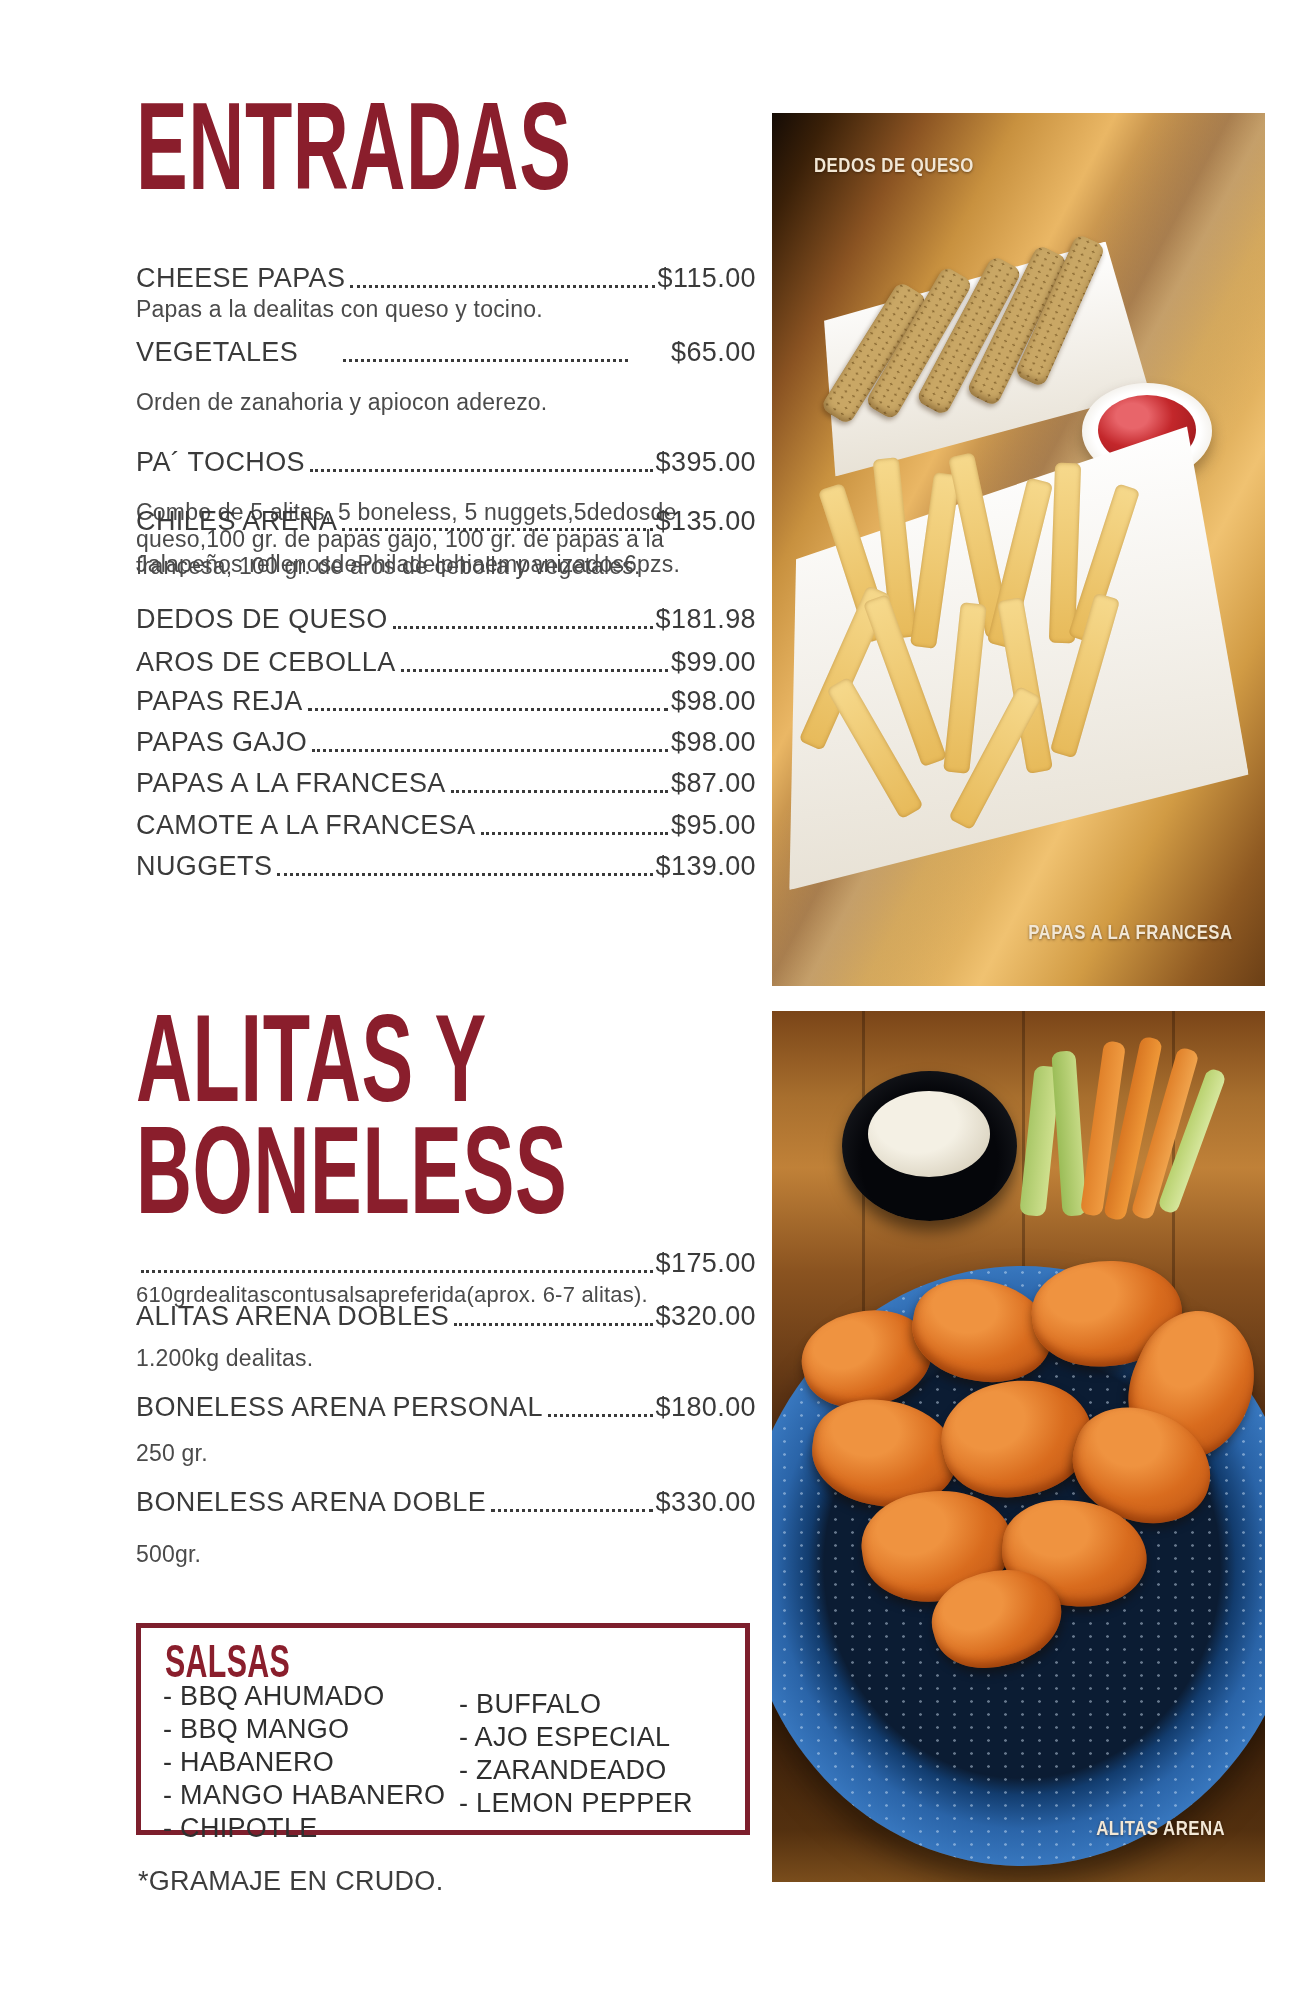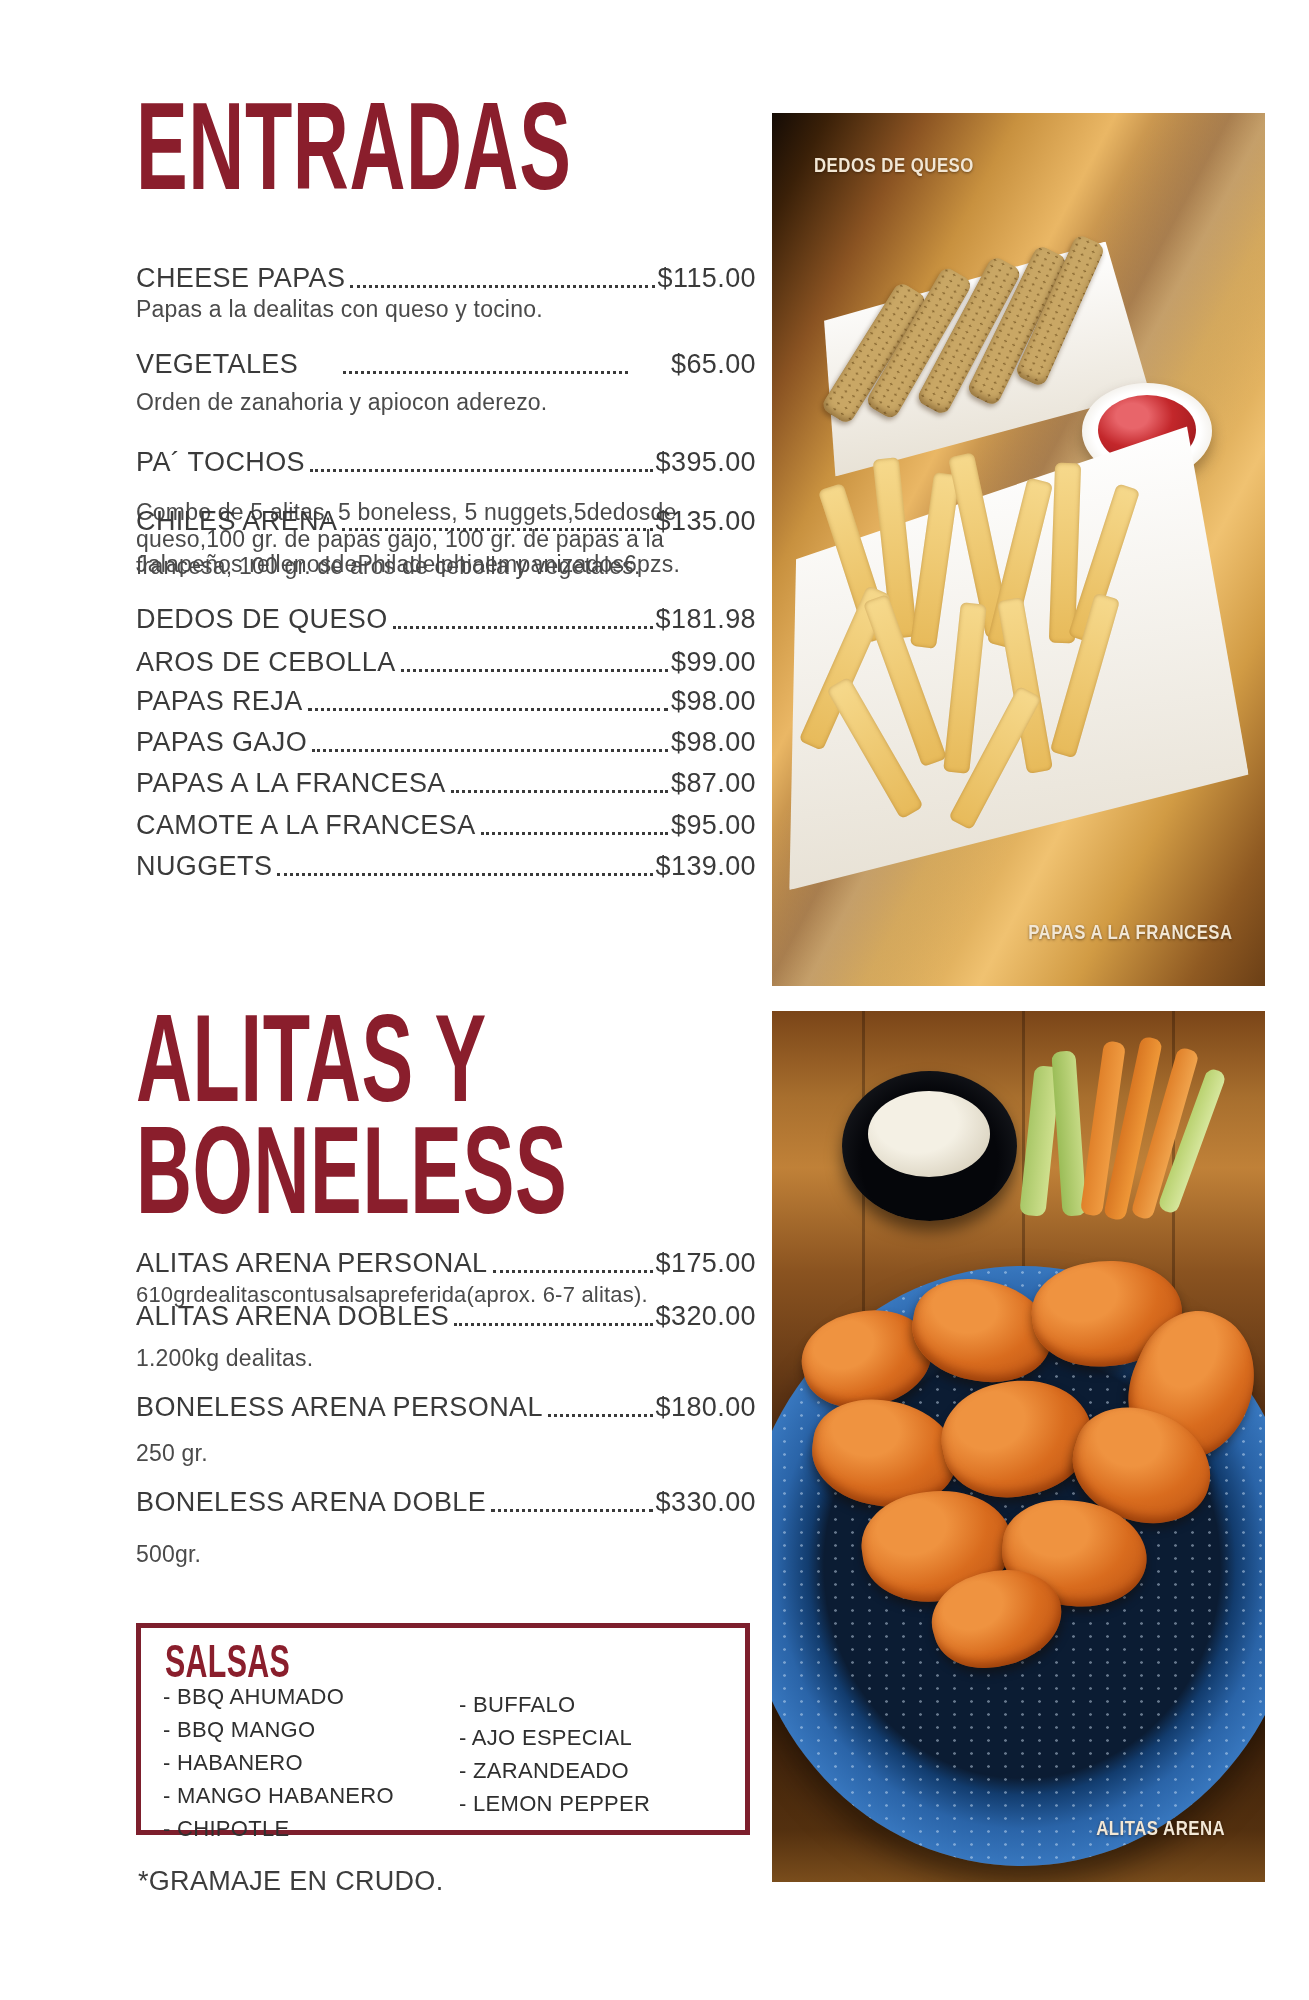--- a/index.html
+++ b/index.html
@@ -19,21 +19,21 @@
   .mprice{flex:0 0 auto;}
   .mdesc{position:absolute;left:88px;width:625px;margin:0;font-size:23px;line-height:27px;
          color:#4a4a4a;letter-spacing:.2px;}
 
   
   .salsas-box{position:absolute;left:88px;top:1623px;width:604px;height:202px;
               border:5px solid #7d1f2d;background:#fff;}
   .salsas-title{position:absolute;left:24px;top:6px;color:#8a1e2c;font-weight:700;
                 font-size:46px;letter-spacing:.5px;}
   .sauce-col{position:absolute;top:52px;margin:0;padding:0;list-style:none;
-             font-size:22px;line-height:33px;letter-spacing:.3px;color:#2f2f2f;}
+             font-size:27px;line-height:33px;letter-spacing:.3px;color:#2f2f2f;}
   .sauce-col.left{left:22px;}
   .sauce-col.right{left:318px;top:60px;}
 
   .footnote{position:absolute;left:90px;top:1866px;font-size:27px;letter-spacing:.3px;color:#3d3d3d;}
 
   
   .photo{position:absolute;left:724px;width:493px;overflow:hidden;}
   .photo-label{position:absolute;z-index:9;color:#f2e7d5;font-weight:700;font-size:21px;
                letter-spacing:.6px;white-space:nowrap;text-shadow:0 1px 3px rgba(40,20,5,.55);}
   .cond80{display:inline-block;transform:scaleX(0.8);transform-origin:0 50%;}
@@ -89,21 +89,21 @@
 
   <h1 class="big-title" style="top:92px;margin:0;"><span class="condense">ENTRADAS</span></h1>
 
   <div class="mrow" style="top:263px;">
     <span class="mname">CHEESE PAPAS</span>
     <span class="dots"></span>
     <span class="mprice">$115.00</span>
   </div>
   <p class="mdesc" style="top:296px;">Papas a la dealitas con queso y tocino.</p>
 
-  <div class="mrow" style="top:349px;gap:40px;">
+  <div class="mrow" style="top:337px;gap:40px;">
     <span class="mname">VEGETALES</span>
     <span class="dots"></span>
     <span class="mprice">$65.00</span>
   </div>
   <p class="mdesc" style="top:389px;">Orden de zanahoria y apiocon aderezo.</p>
 
   <div class="mrow" style="top:447px;">
     <span class="mname">PA´ TOCHOS</span>
     <span class="dots"></span>
     <span class="mprice">$395.00</span>
@@ -152,21 +152,20 @@
     <span class="dots"></span>
     <span class="mprice">$139.00</span>
   </div>
 
   <h1 class="big-title" style="top:1002px;margin:0;line-height:112px;">
     <span class="condense">ALITAS Y</span><br>
     <span class="condense">BONELESS</span>
   </h1>
 
   <div class="mrow" style="top:1248px;">
-    <span class="mname">ALITAS ARENA PERSONAL</span>
     <span class="dots"></span>
     <span class="mprice">$175.00</span>
   </div>
   <p class="mdesc" style="top:1281px;font-size:22px;">610grdealitascontusalsapreferida(aprox. 6-7 alitas).</p>
 
   <div class="mrow" style="top:1301px;">
     <span class="mname">ALITAS ARENA DOBLES</span>
     <span class="dots"></span>
     <span class="mprice">$320.00</span>
   </div>

